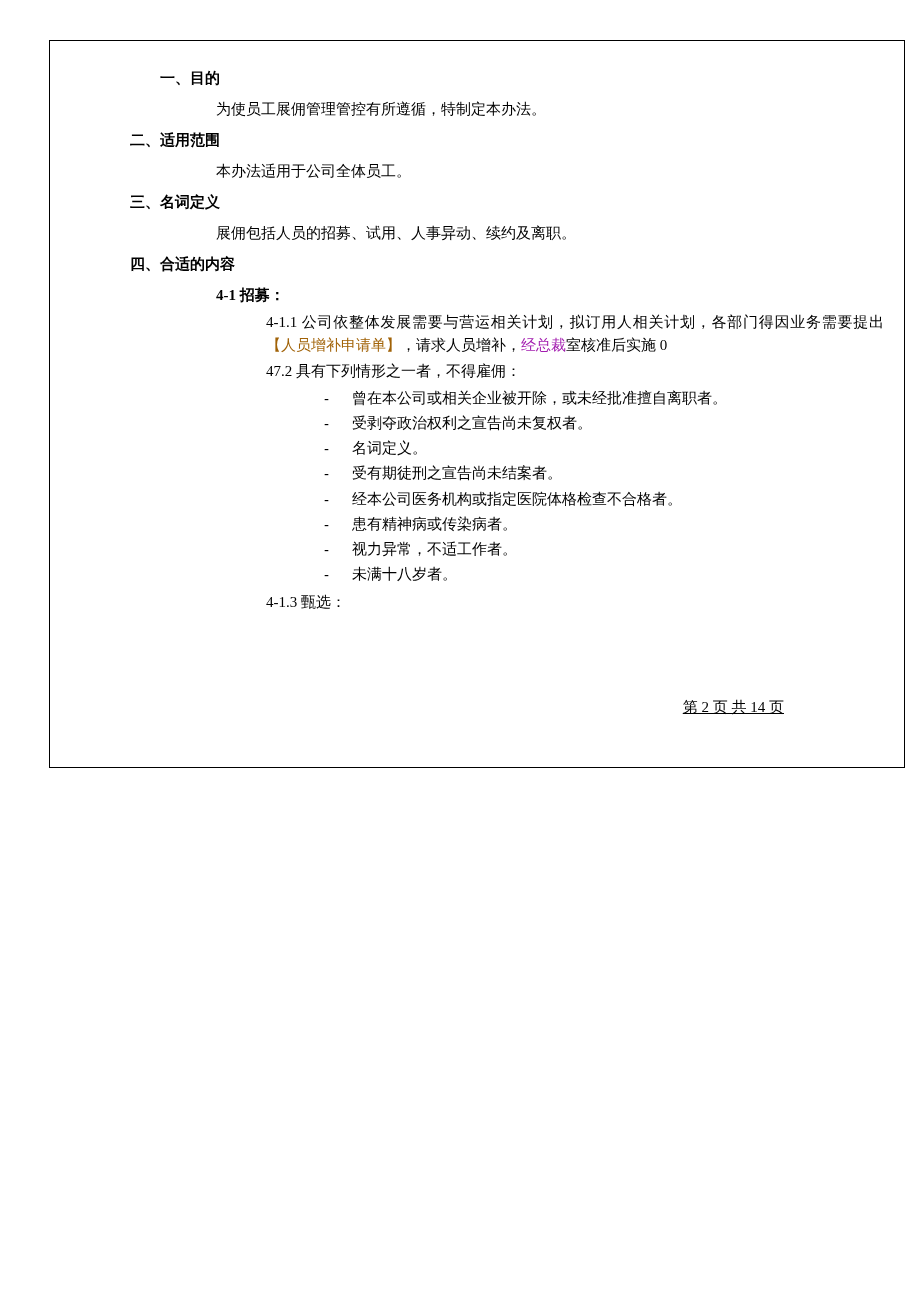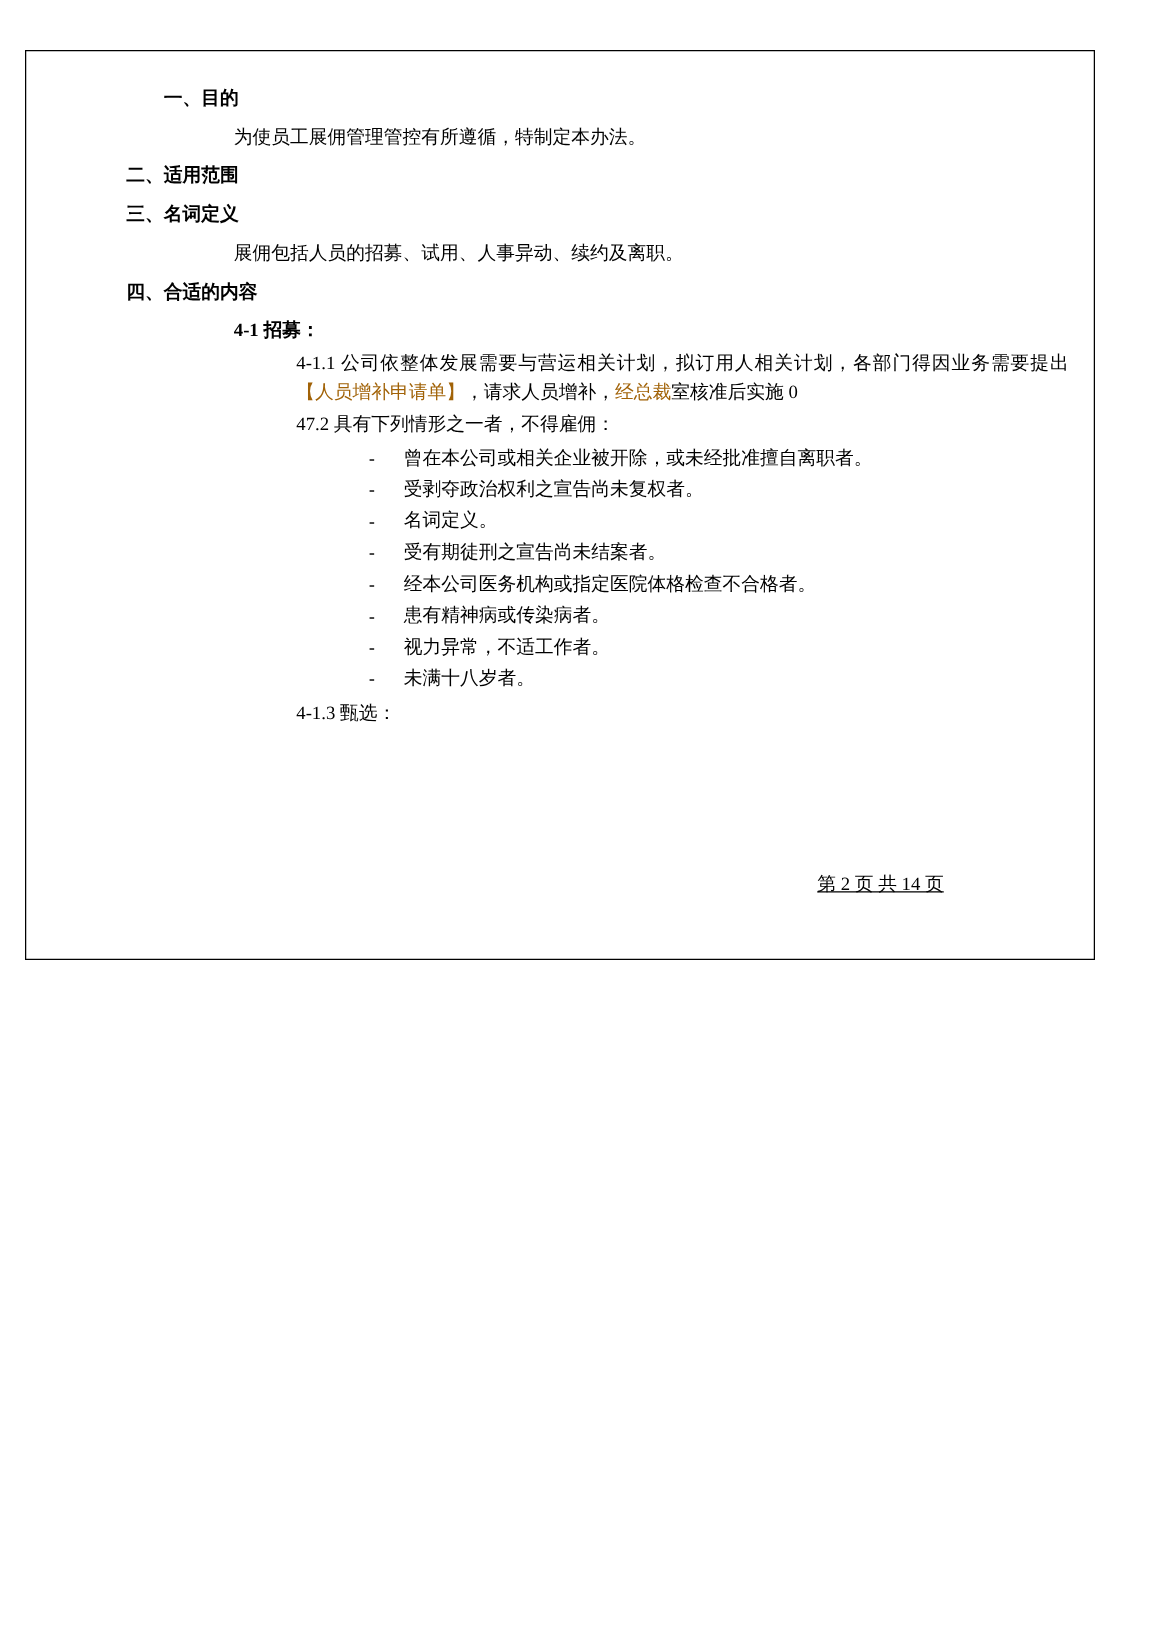--- a/index.html
+++ b/index.html
@@ -7,21 +7,21 @@
     font-family: "SimSun", "宋体", serif;
     font-size: 15px;
     color: #000;
     background: #fff;
     width: 920px;
     height: 1301px;
     position: relative;
   }
   .page {
     border: 1px solid #000;
-    margin: 40px 20px;
+    margin: 40px 49px;
     width: 856px;
     height: 728px;
     padding: 24px 20px 20px 20px;
     position: relative;
   }
   .h1 {
     font-weight: bold;
     margin: 4px 0 12px 90px;
   }
   .body1 {
@@ -38,21 +38,21 @@
   .sub {
     font-weight: bold;
     margin: 0 0 6px 146px;
   }
   .para {
     margin: 0 0 4px 196px;
     line-height: 1.5;
     text-align: justify;
   }
   .inline-red { color: #a16207; }
-  .inline-blue { color: #a16207; }
+  .inline-blue { color: #a21caf; }
   .bullets {
     margin: 2px 0 4px 254px;
   }
   .bullets .row {
     display: flex;
     margin: 2px 0;
     line-height: 1.55;
   }
   .bullets .dash {
     width: 28px;
@@ -67,20 +67,21 @@
 </style>
 </head>
 <body>
 
 <div class="page">
 
   <div class="h1">一、目的</div>
   <div class="body1">为使员工展佣管理管控有所遵循，特制定本办法。</div>
 
   <div class="h2">二、适用范围</div>
+  <div class="body2">本办法适用于公司全体员工。</div>
 
   <div class="h2">三、名词定义</div>
   <div class="body2">展佣包括人员的招募、试用、人事异动、续约及离职。</div>
 
   <div class="h2">四、合适的内容</div>
 
   <div class="sub">4-1 招募：</div>
 
   <div class="para">
     <span>4-1.1 公司依整体发展需要与营运相关计划，拟订用人相关计划，各部门得因业务需要提出</span><span class="inline-red">【人员增补申请单】</span><span>，请求人员增补，</span><span class="inline-blue">经总裁</span><span>室核准后实施 0</span>

